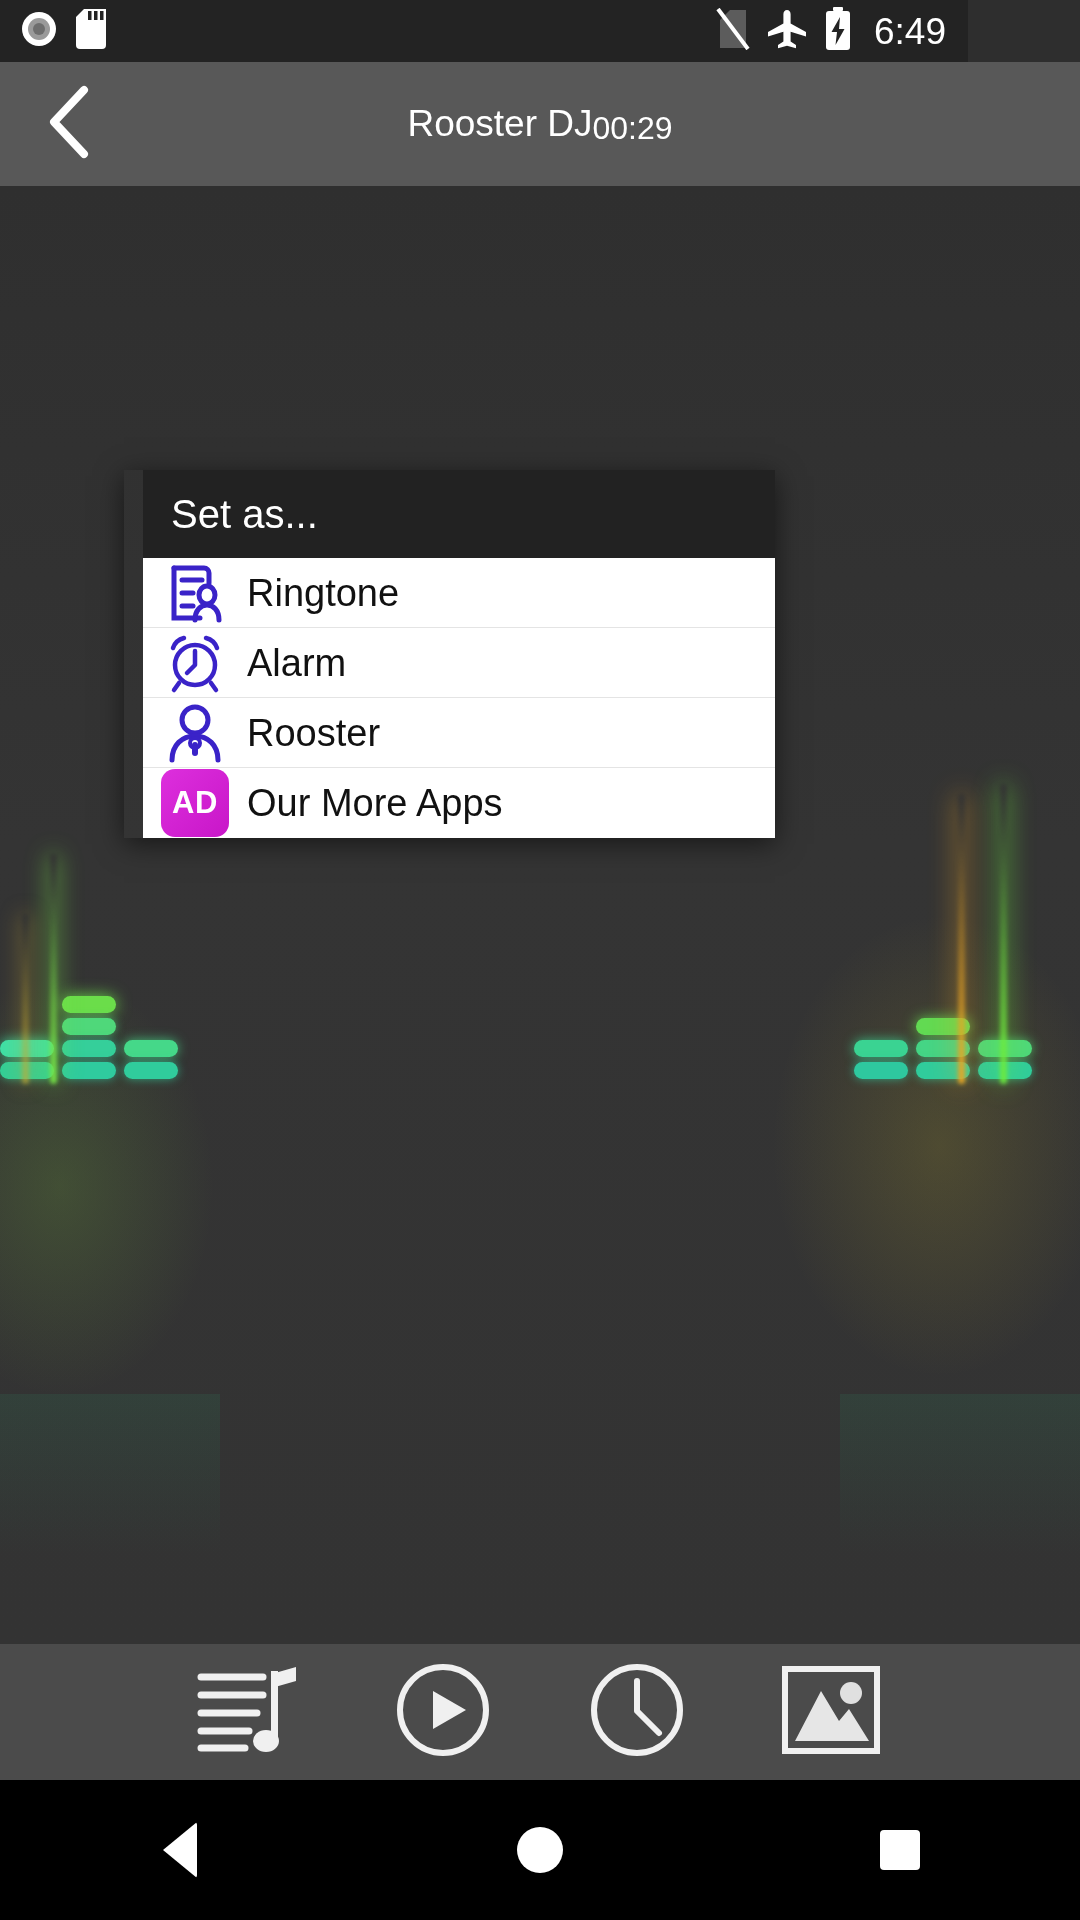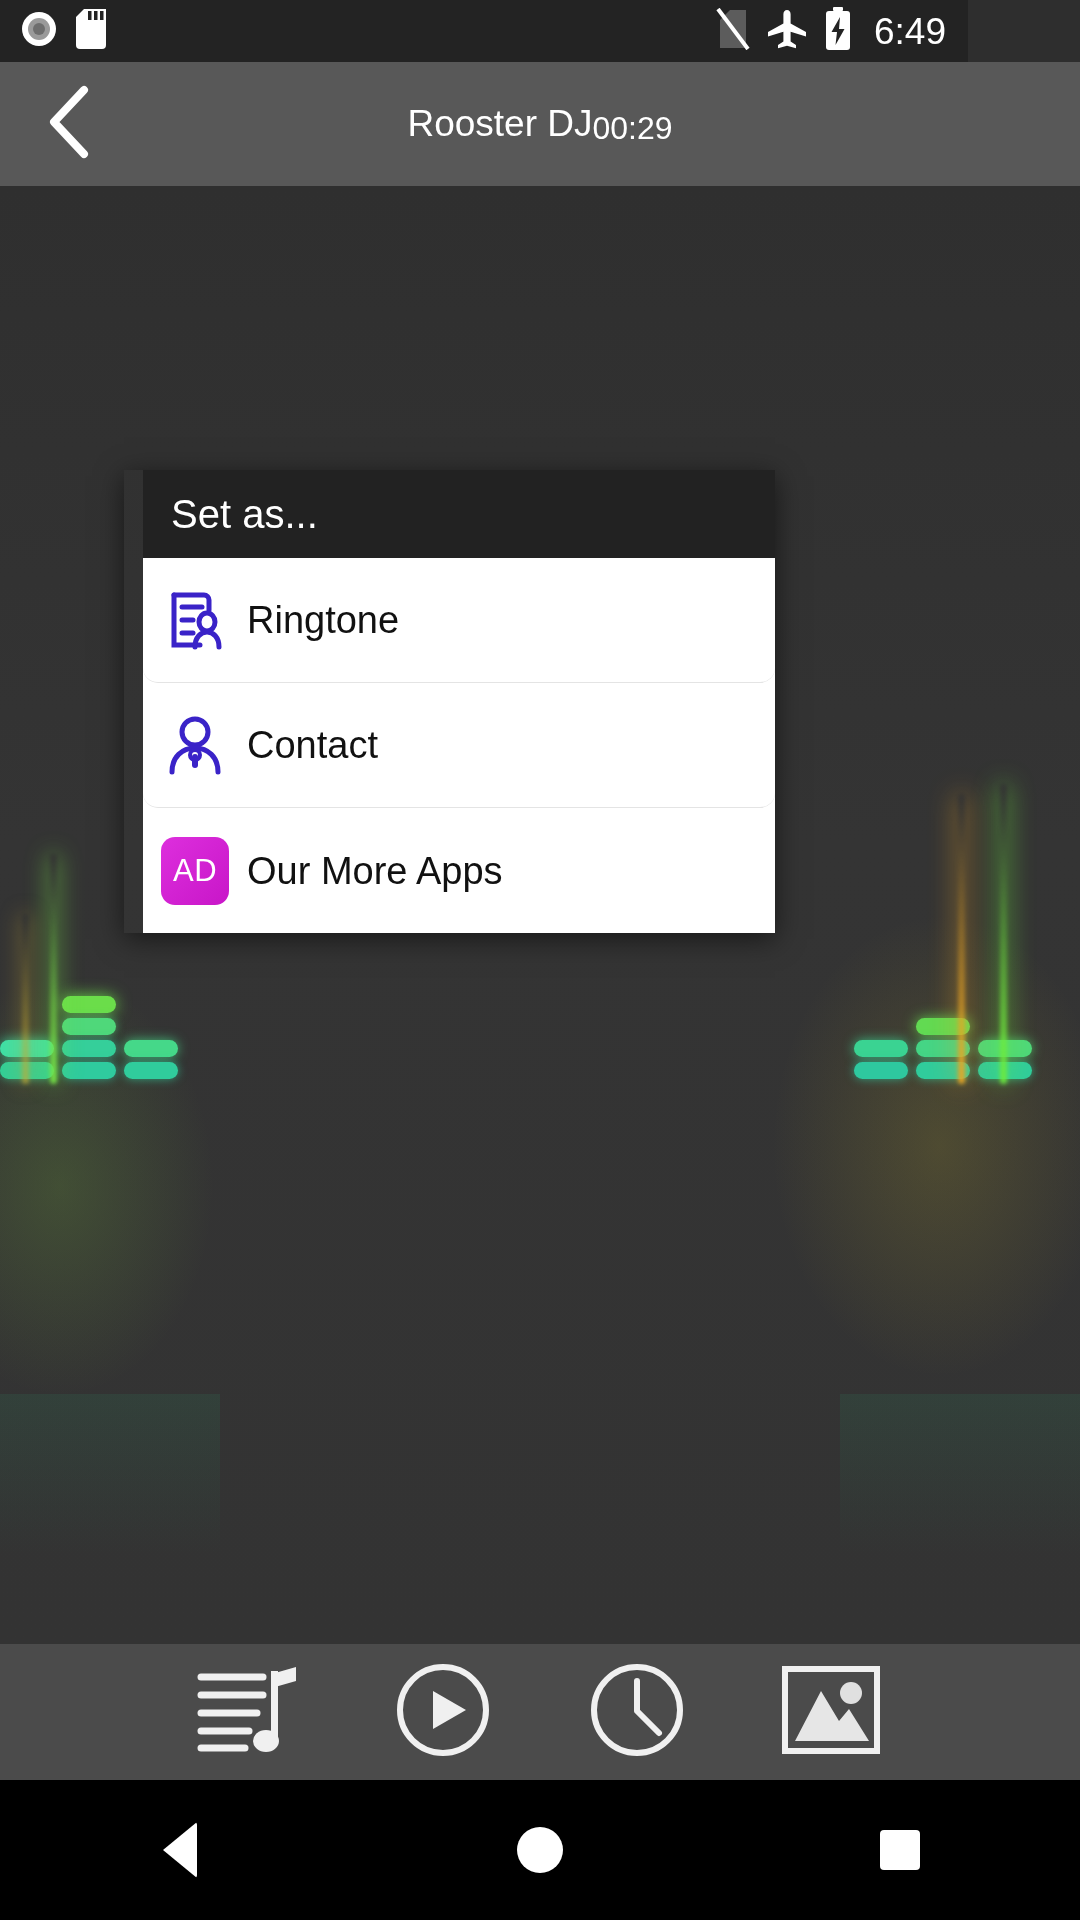--- a/index.html
+++ b/index.html
@@ -153,26 +153,25 @@
   }
   #dialog-title {
     color: #ffffff;
     font-size: 40px;
     line-height: 1;
   }
   #dialog-list {
     background: #ffffff;
   }
   .dlg-item {
-    height: 125px;
+    height: 70px;
     display: flex;
     align-items: center;
     border-bottom: 1px solid #e4e4e4;
     box-sizing: border-box;
-    border-radius: 15px;
   }
   .dlg-item:last-child { border-bottom: none; }
   .dlg-icon {
     width: 104px;
     min-width: 104px;
     display: flex;
     align-items: center;
     justify-content: center;
   }
   .dlg-label {
@@ -184,21 +183,21 @@
     width: 68px;
     height: 68px;
     border-radius: 14px;
     background: #d41cd4;
     background: linear-gradient(135deg, #dd2fdd, #c816c8);
     display: flex;
     align-items: center;
     justify-content: center;
     color: #ffffff;
     font-size: 31px;
-    font-weight: normal;
+    font-weight: bold;
     letter-spacing: 0.5px;
   }
 
   
   #toolbar {
     position: absolute;
     left: 0;
     top: 1644px;
     width: 1080px;
     height: 136px;
@@ -373,31 +372,44 @@
             <line x1="18" y1="31" x2="29" y2="31" stroke="#3a23c8" stroke-width="5" stroke-linecap="round"></line>
             <line x1="18" y1="44" x2="29" y2="44" stroke="#3a23c8" stroke-width="5" stroke-linecap="round"></line>
             <ellipse cx="43" cy="33" rx="8" ry="9" fill="none" stroke="#3a23c8" stroke-width="5"></ellipse>
             <path d="M31 58 c0 -10 6 -15 12 -15 c6 0 12 5 12 15" fill="none" stroke="#3a23c8" stroke-width="5" stroke-linecap="round"></path>
           </svg>
         </span>
         <span class="dlg-label">Ringtone</span>
       </div>
 
 
+      <div class="dlg-item">
+        <span class="dlg-icon">
+          <svg width="62" height="62" viewBox="0 0 62 62">
+            <circle cx="31" cy="33" r="20" fill="none" stroke="#3a23c8" stroke-width="4.5"></circle>
+            <path d="M9 16 c2 -6 7 -9 11 -10" fill="none" stroke="#3a23c8" stroke-width="4.5" stroke-linecap="round"></path>
+            <path d="M53 16 c-2 -6 -7 -9 -11 -10" fill="none" stroke="#3a23c8" stroke-width="4.5" stroke-linecap="round"></path>
+            <path d="M15 51 l-5 7" fill="none" stroke="#3a23c8" stroke-width="4.5" stroke-linecap="round"></path>
+            <path d="M47 51 l5 7" fill="none" stroke="#3a23c8" stroke-width="4.5" stroke-linecap="round"></path>
+            <polyline points="31,19 31,33 23,41" fill="none" stroke="#3a23c8" stroke-width="4.5" stroke-linecap="round" stroke-linejoin="round"></polyline>
+          </svg>
+        </span>
+        <span class="dlg-label">Alarm</span>
+      </div>
 
       <div class="dlg-item">
         <span class="dlg-icon">
           <svg width="62" height="62" viewBox="0 0 62 62">
             <circle cx="31" cy="18" r="13" fill="none" stroke="#3a23c8" stroke-width="5"></circle>
             <path d="M8 58 c0 -15 10 -24 23 -24 c13 0 23 9 23 24" fill="none" stroke="#3a23c8" stroke-width="5" stroke-linecap="round"></path>
             <rect x="28" y="40" width="6" height="14" rx="3" fill="#3a23c8"></rect>
             <circle cx="31" cy="41" r="5" fill="none" stroke="#3a23c8" stroke-width="4"></circle>
           </svg>
         </span>
-        <span class="dlg-label">Contact</span>
+        <span class="dlg-label">Rooster</span>
       </div>
 
       <div class="dlg-item">
         <span class="dlg-icon">
           <span class="ad-badge">AD</span>
         </span>
         <span class="dlg-label">Our More Apps</span>
       </div>
 
     </div>

